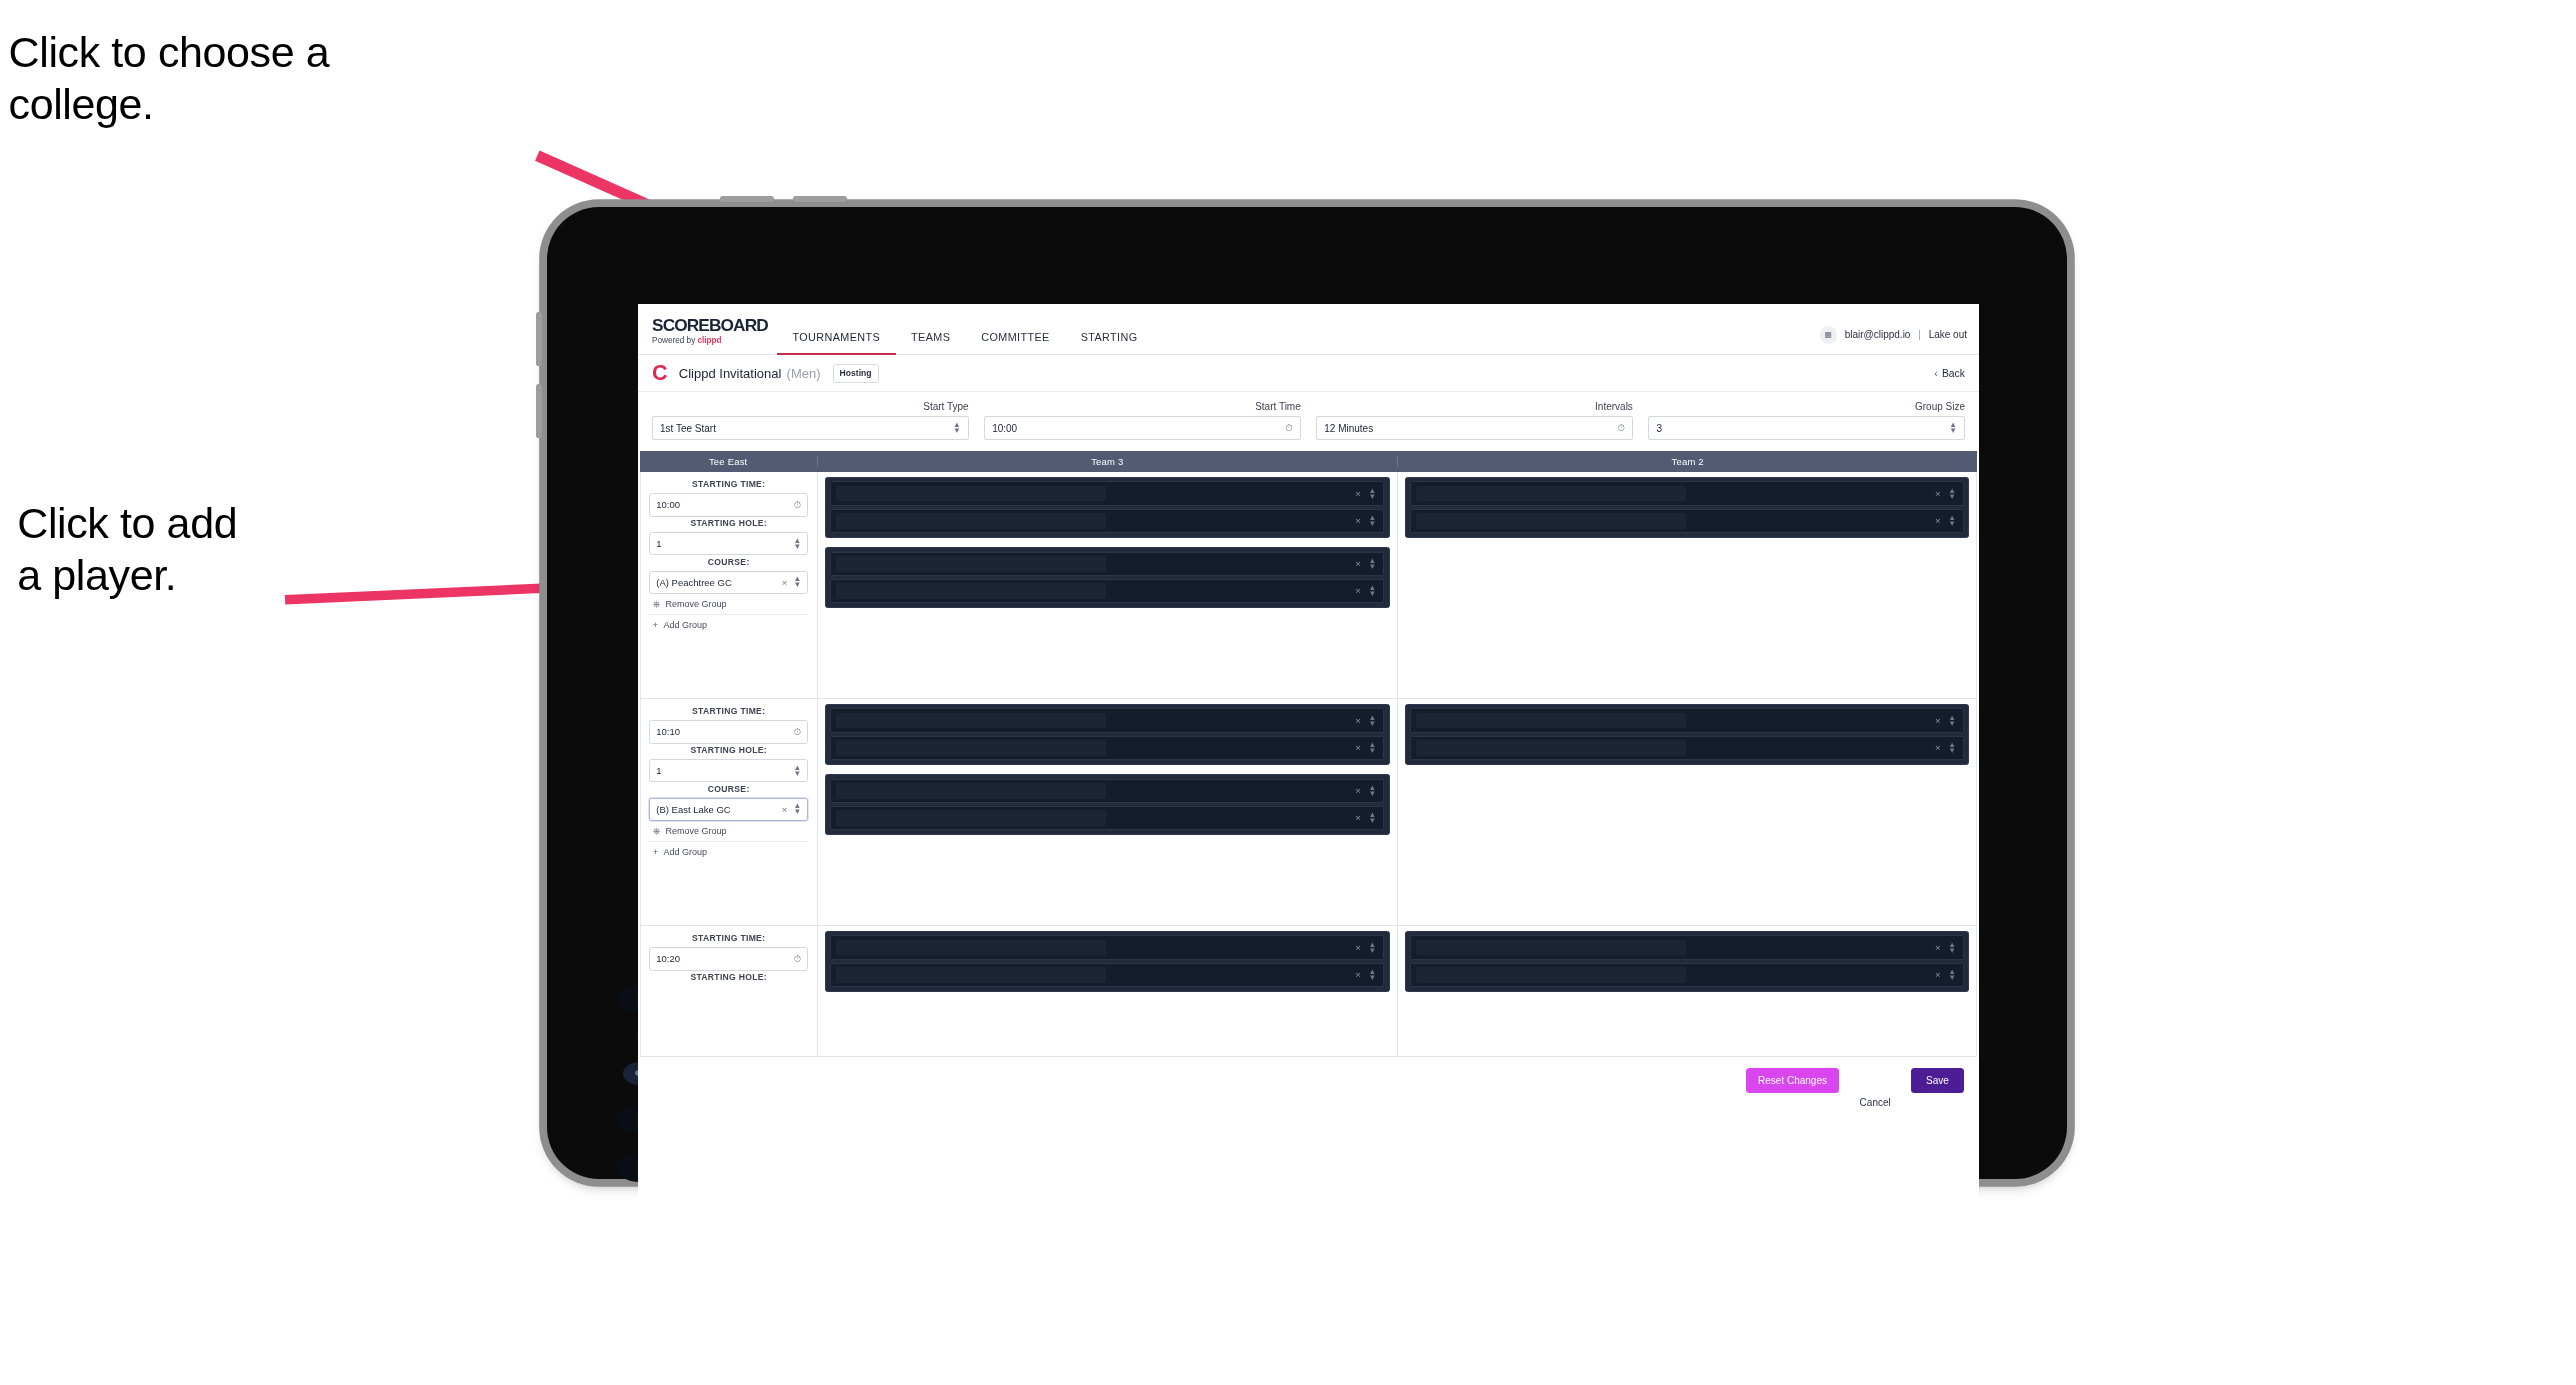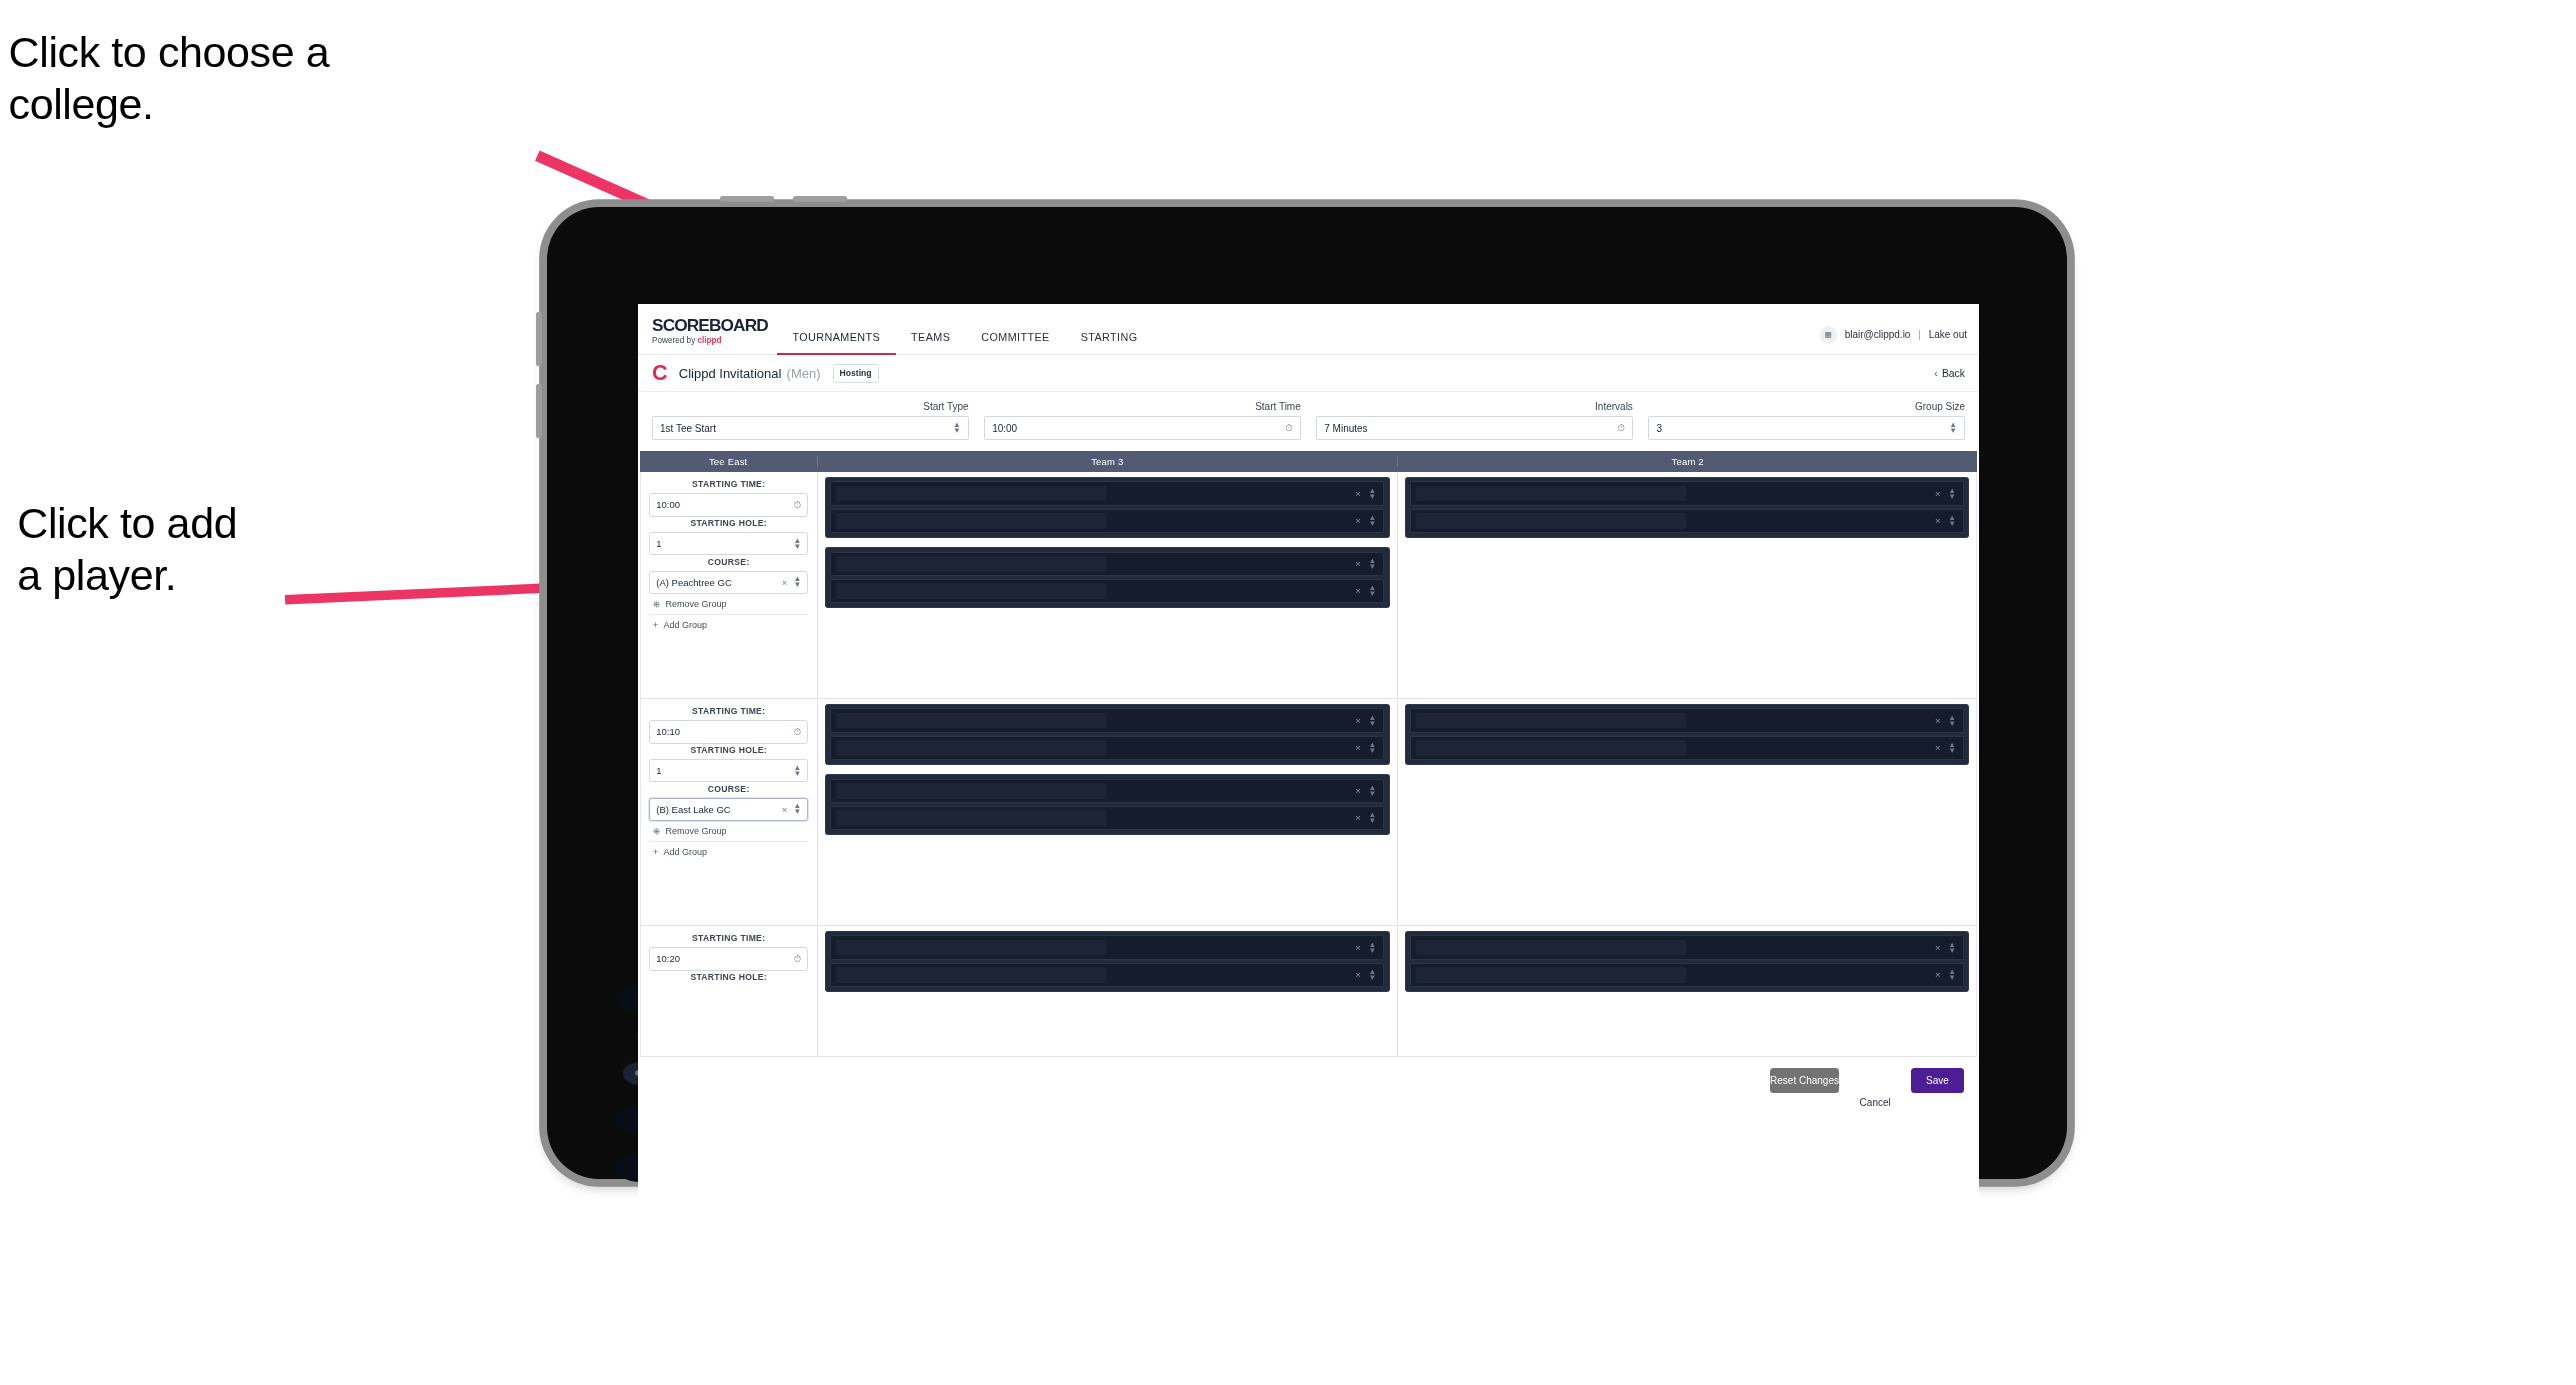--- a/index.html
+++ b/index.html
@@ -186,21 +186,21 @@
   .playerrow .seg.a{width:52%;}
   .playerrow .pacts{display:flex;align-items:center;gap:7.8px;color:#8d93a3;font-size:9.5px;}
 
   
   #footer{
     height:48px;display:flex;align-items:center;justify-content:flex-end;gap:12px;
     padding-right:15.5px; background:#fff;
     border-top:0;
   }
   .btn{font-size:10px;border-radius:3.5px;cursor:pointer;}
-  #btn-reset{background:#737373;color:#fff;padding:7px 0;}
+  #btn-reset{background:#d946ef;color:#fff;padding:7px 12px;}
   #btn-cancel{background:transparent;color:#2b3040;padding:7px 8.6px;margin-top:43px;}
   #btn-save{background:#4c1d95;color:#fff;padding:7px 14.7px;}
 </style>
 </head>
 <body>
 
 <div class="anno" id="anno-college">Click to choose a
 college.</div>
 <div class="anno" id="anno-player">Click to add
 a player.</div>
@@ -269,21 +269,21 @@
       <div class="field">
         <div class="lbl">Start Time</div>
         <div class="ctl">
           <span class="val">10:00</span>
           <span class="ic">⏱</span>
         </div>
       </div>
       <div class="field">
         <div class="lbl">Intervals</div>
         <div class="ctl">
-          <span class="val">7 Minutes</span>
+          <span class="val">12 Minutes</span>
           <span class="ic">⏱</span>
         </div>
       </div>
       <div class="field">
         <div class="lbl">Group Size</div>
         <div class="ctl">
           <span class="val">3</span>
           <span class="ic ic-updown">▲<br>▼</span>
         </div>
       </div>

